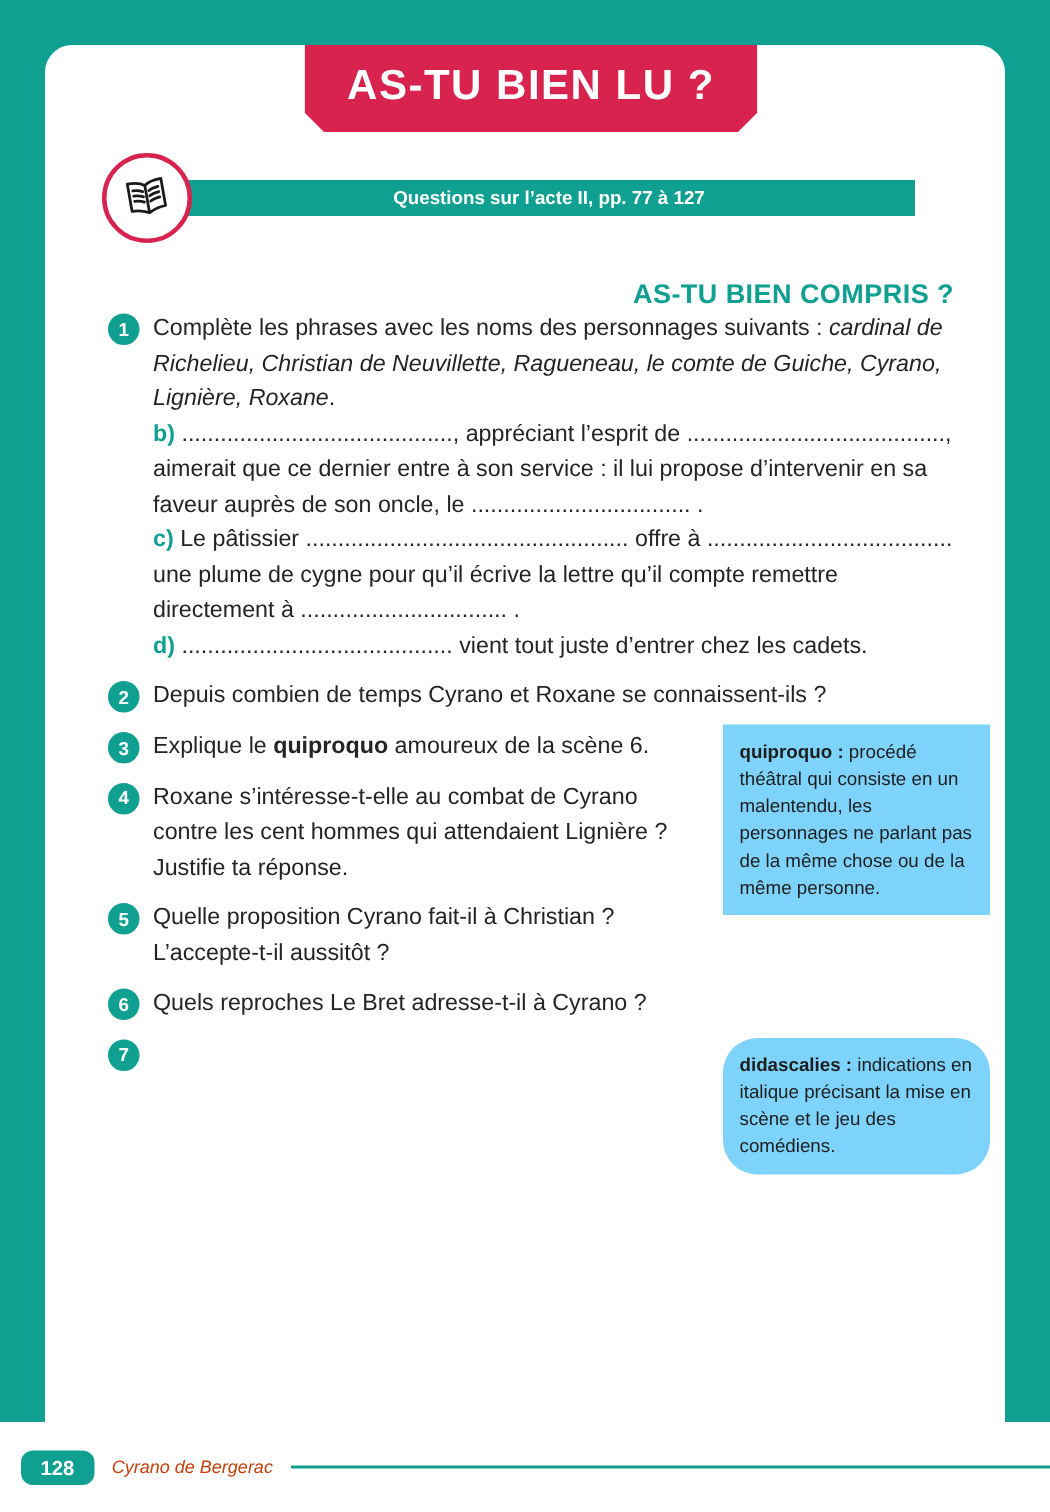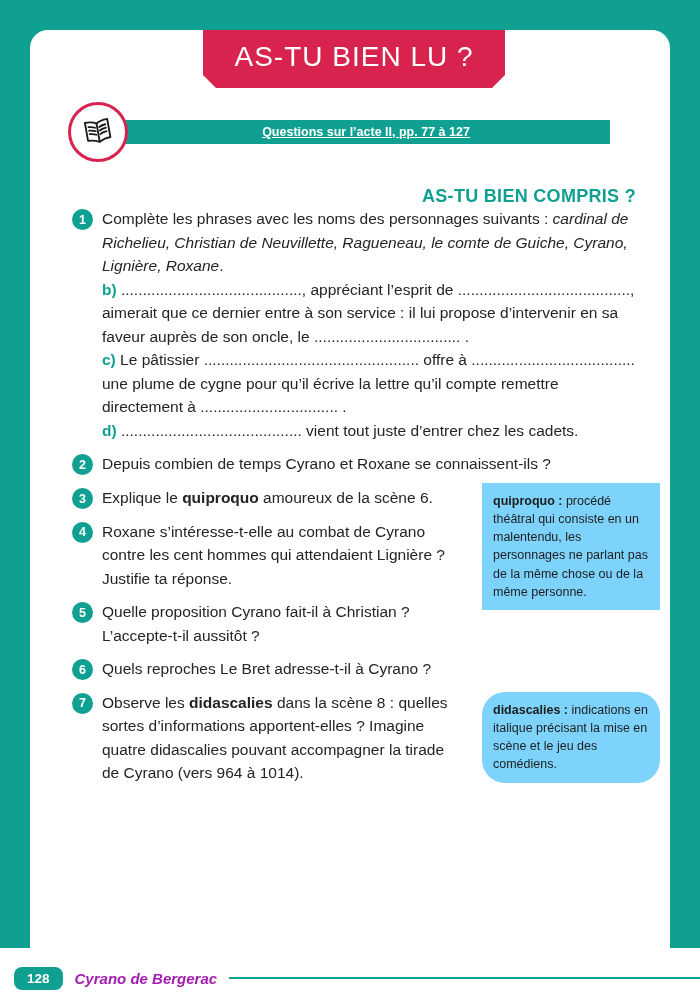--- a/index.html
+++ b/index.html
@@ -20,21 +20,21 @@
   }
   
   .banner{
     width:302px;height:58px;
     margin:0 auto;
     background:#d7234e;
     color:#ffffff;
     text-align:center;
     line-height:54px;
     font-size:28px;
-    font-weight:400;
+    font-weight:700;
     letter-spacing:1px;
     clip-path:polygon(0 0,100% 0,100% calc(100% - 13px),calc(100% - 13px) 100%,13px 100%,0 calc(100% - 13px));
   }
   .header-row{
     display:flex;
     align-items:center;
     margin-top:14px;
     position:relative;
   }
   .book-badge{
@@ -51,21 +51,21 @@
   .section-strip{
     flex:1;
     background:#10a091;
     color:#fff;
     font-weight:bold;
     font-size:12.5px;
     text-align:center;
     padding:5px 0 5px 20px;
     margin-left:-26px;
     margin-right:26px;
-    position:relative;z-index:1;text-decoration:underline;
+    position:relative;z-index:1;
   }
   .heading{
     text-align:right;
     color:#10a091;
     font-size:18px;
     font-weight:700;
     letter-spacing:.3px;
     margin:24px 0 0;
   }
   .q{display:flex;margin-bottom:10px;}
@@ -114,24 +114,24 @@
   .pageno{
     background:#10a091;
     color:#fff;
     font-weight:bold;
     font-size:13.5px;
     padding:4px 13px;
     border-radius:8px;
     margin-left:14px;
   }
   .booktitle{
-    color:#a21caf;
-    font-weight:bold;
+    color:#c2410c;
+    font-weight:normal;
     font-style:italic;
-    font-size:15px;
+    font-size:12px;
     margin-left:12px;
     white-space:nowrap;
   }
   .rule{flex:1;height:2.5px;background:#10a091;margin-left:12px;}
 </style>
 </head>
 <body>
 
 <div class="card">
 
@@ -191,21 +191,20 @@
       <div class="qtext">Quelle proposition Cyrano fait-il à Christian ? L’accepte-t-il aussitôt ?</div>
     </div>
 
     <div class="q">
       <span class="qnum">6</span>
       <div class="qtext">Quels reproches Le Bret adresse-t-il à Cyrano ?</div>
     </div>
 
     <div class="q">
       <span class="qnum">7</span>
-      <div class="qtext"><span>Observe les </span><span class="bold-term">didascalies</span><span> dans la scène 8 : quelles sortes d’informations apportent-elles ? Imagine quatre didascalies pouvant accompagner la tirade de Cyrano (vers 964 à 1014).</span></div>
     </div>
 
     <aside class="defbox box-quiproquo">
       <b>quiproquo :</b><span> procédé théâtral qui consiste en un malentendu, les personnages ne parlant pas de la même chose ou de la même personne.</span>
     </aside>
 
     <aside class="defbox box-didascalies">
       <b>didascalies :</b><span> indications en italique précisant la mise en scène et le jeu des comédiens.</span>
     </aside>
 

